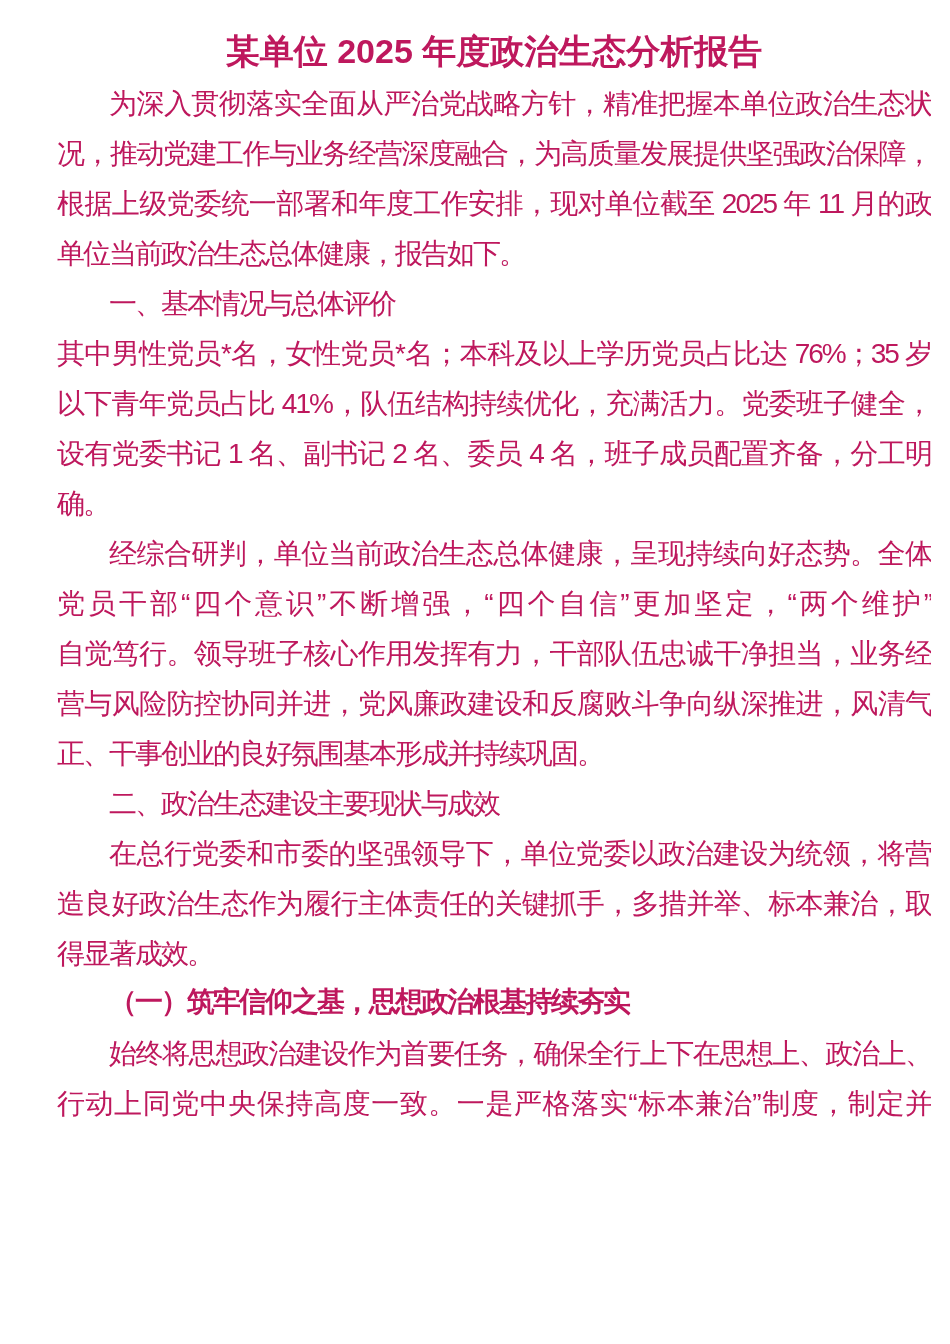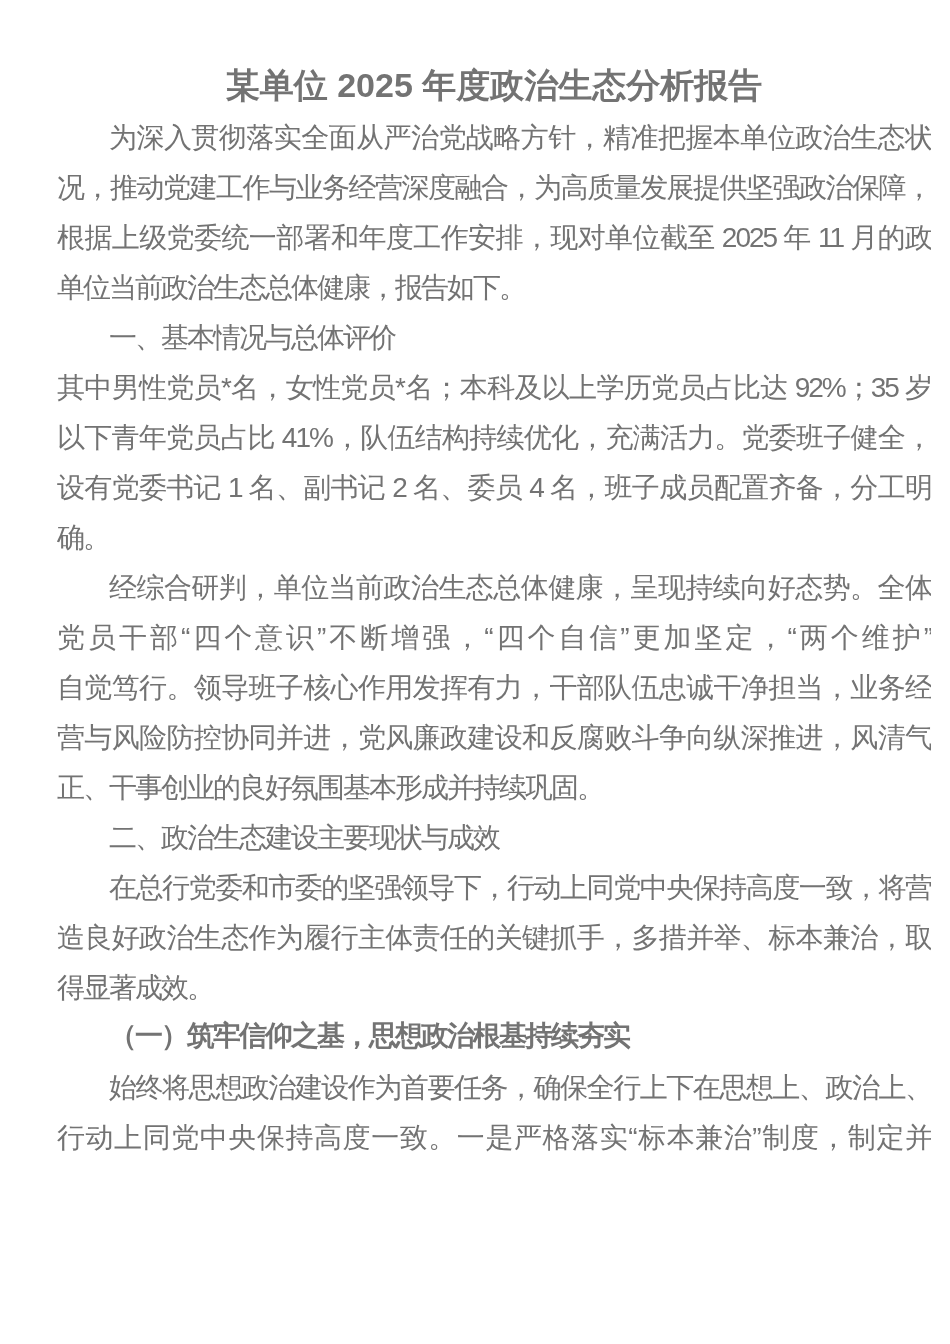--- a/index.html
+++ b/index.html
@@ -6,23 +6,23 @@
     margin: 0;
     padding: 0;
     background: #ffffff;
   }
   .page {
     position: relative;
     width: 950px;
     height: 1344px;
     margin: 0 auto;
     background: #ffffff;
-    color: #737373;
+    color: #be185d;
     box-sizing: border-box;
-    padding: 58px 19px 0 57px;
+    padding: 24px 19px 0 57px;
     overflow: hidden;
     font-family: "Liberation Sans", "DejaVu Sans", sans-serif;
   }
   .doc-title {
     font-size: 34px;
     font-weight: 700;
     line-height: 55px;
     text-align: center;
     white-space: nowrap;
   }
@@ -44,34 +44,34 @@
 <div class="page">
   <div class="doc-title">某单位 2025 年度政治生态分析报告</div>
 
   <div class="line indent fill">为深入贯彻落实全面从严治党战略方针，精准把握本单位政治生态状</div>
   <div class="line fill">况，推动党建工作与业务经营深度融合，为高质量发展提供坚强政治保障，</div>
   <div class="line fill">根据上级党委统一部署和年度工作安排，现对单位截至 2025 年 11 月的政</div>
   <div class="line">单位当前政治生态总体健康，报告如下。</div>
 
   <div class="line indent">一、基本情况与总体评价</div>
 
-  <div class="line fill">其中男性党员*名，女性党员*名；本科及以上学历党员占比达 92%；35 岁</div>
+  <div class="line fill">其中男性党员*名，女性党员*名；本科及以上学历党员占比达 76%；35 岁</div>
   <div class="line fill">以下青年党员占比 41%，队伍结构持续优化，充满活力。党委班子健全，</div>
   <div class="line fill">设有党委书记 1 名、副书记 2 名、委员 4 名，班子成员配置齐备，分工明</div>
   <div class="line">确。</div>
 
   <div class="line indent fill">经综合研判，单位当前政治生态总体健康，呈现持续向好态势。全体</div>
   <div class="line fill">党员干部“四个意识”不断增强，“四个自信”更加坚定，“两个维护”</div>
   <div class="line fill">自觉笃行。领导班子核心作用发挥有力，干部队伍忠诚干净担当，业务经</div>
   <div class="line fill">营与风险防控协同并进，党风廉政建设和反腐败斗争向纵深推进，风清气</div>
   <div class="line">正、干事创业的良好氛围基本形成并持续巩固。</div>
 
   <div class="line indent">二、政治生态建设主要现状与成效</div>
 
-  <div class="line indent fill">在总行党委和市委的坚强领导下，行动上同党中央保持高度一致，将营</div>
+  <div class="line indent fill">在总行党委和市委的坚强领导下，单位党委以政治建设为统领，将营</div>
   <div class="line fill">造良好政治生态作为履行主体责任的关键抓手，多措并举、标本兼治，取</div>
   <div class="line">得显著成效。</div>
 
   <div class="line indent bold">（一）筑牢信仰之基，思想政治根基持续夯实</div>
 
   <div class="line indent fill">始终将思想政治建设作为首要任务，确保全行上下在思想上、政治上、</div>
   <div class="line fill">行动上同党中央保持高度一致。一是严格落实“标本兼治”制度，制定并</div>
 </div>
 
 </body></html>

